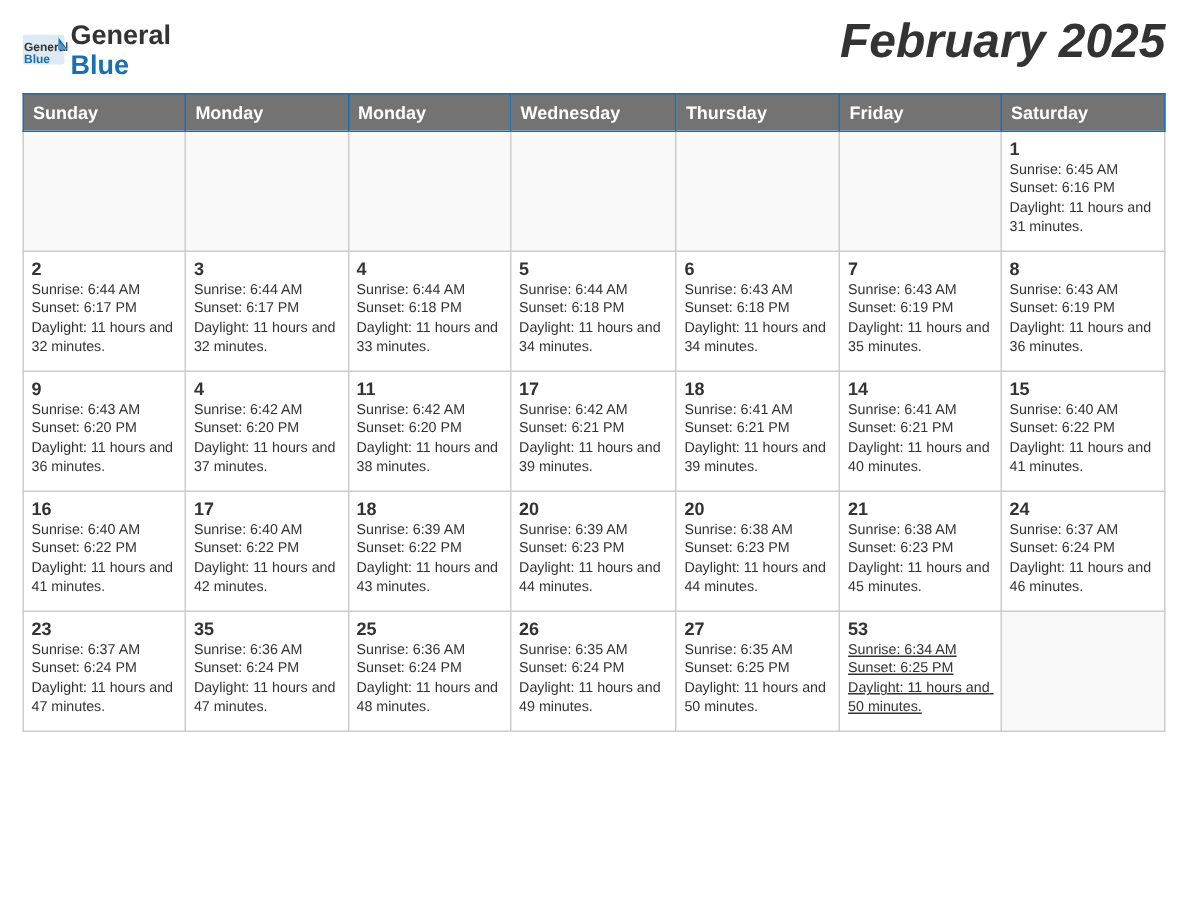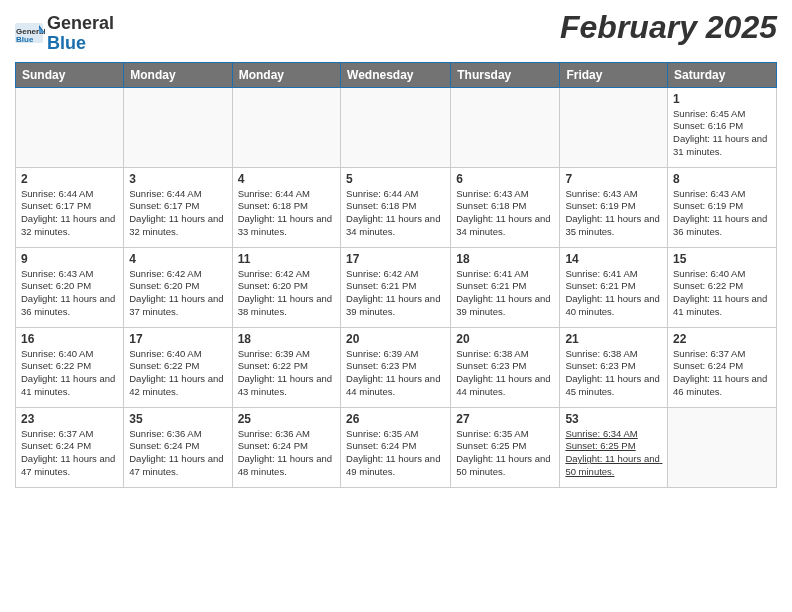--- a/index.html
+++ b/index.html
@@ -266,21 +266,21 @@
 Sunset: 6:23 PM
 Daylight: 11 hours and 44 minutes.</div>
           </td>
           <td>
             <span class="day-number">21</span>
             <div class="day-info" style="white-space: pre-wrap;">Sunrise: 6:38 AM
 Sunset: 6:23 PM
 Daylight: 11 hours and 45 minutes.</div>
           </td>
           <td>
-            <span class="day-number">22</span>
+            <span class="day-number">24</span>
             <div class="day-info" style="white-space: pre-wrap;">Sunrise: 6:37 AM
 Sunset: 6:24 PM
 Daylight: 11 hours and 46 minutes.</div>
           </td>
         </tr>
         <tr>
           <td>
             <span class="day-number">23</span>
             <div class="day-info" style="white-space: pre-wrap;">Sunrise: 6:37 AM
 Sunset: 6:24 PM

